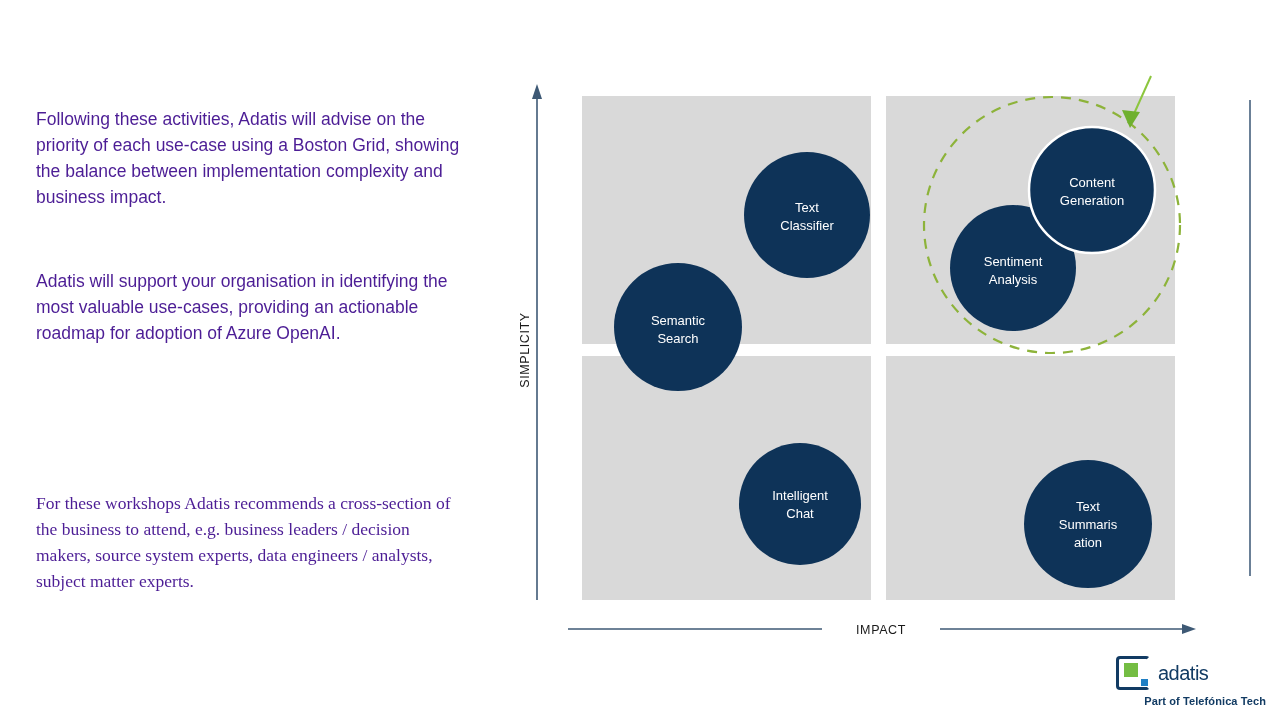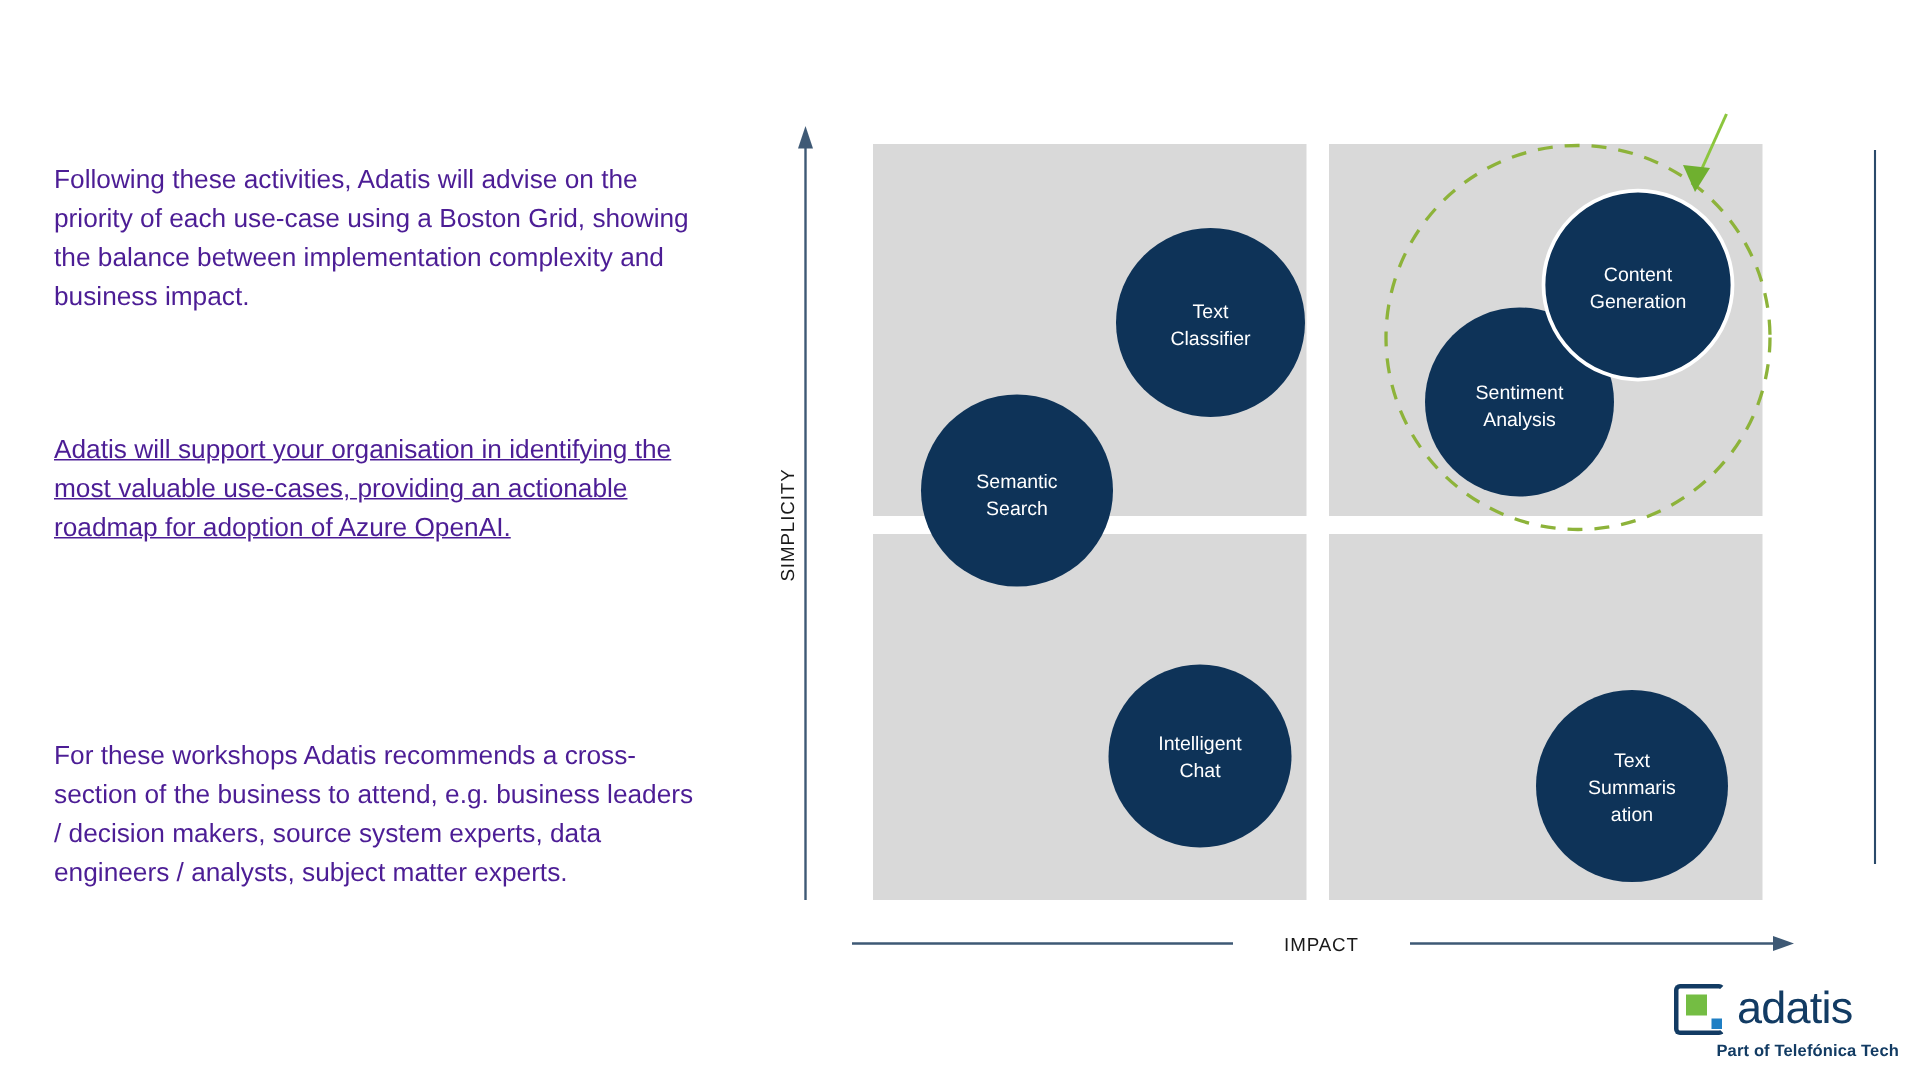--- a/index.html
+++ b/index.html
@@ -32,22 +32,22 @@
     line-height: 1.1;
   }
   .body-para {
     font-size: 17.5px;
     line-height: 26px;
     color: #4c1d95;
     margin: 0;
     width: 432px;
   }
   #para-1 { position: absolute; left: 0; top: 84px; }
-  #para-2 { position: absolute; left: 0; top: 264px; text-decoration: underline; }
-  #para-3 { position: absolute; left: 0; top: 468px; }
+  #para-2 { position: absolute; left: 0; top: 246px; }
+  #para-3 { position: absolute; left: 0; top: 468px; font-family: Liberation Serif, serif; }
 
   
   #chart-area {
     position: absolute;
     left: 0;
     top: 0;
     width: 1280px;
     height: 720px;
     pointer-events: none;
   }
@@ -134,21 +134,21 @@
     width: 14px; height: 14px;
     background: #74bd43;
   }
   #logo-dot {
     position: absolute;
     right: 2px; bottom: 4px;
     width: 7px; height: 7px;
     background: #1f7fc4;
   }
   #logo-word {
-    font-size: 30px;
+    font-size: 20px;
     font-weight: 400;
     color: #123b63;
     line-height: 1;
     letter-spacing: -0.5px;
   }
   #logo-tagline {
     font-size: 11px;
     font-weight: bold;
     color: #123b63;
     text-align: right;

